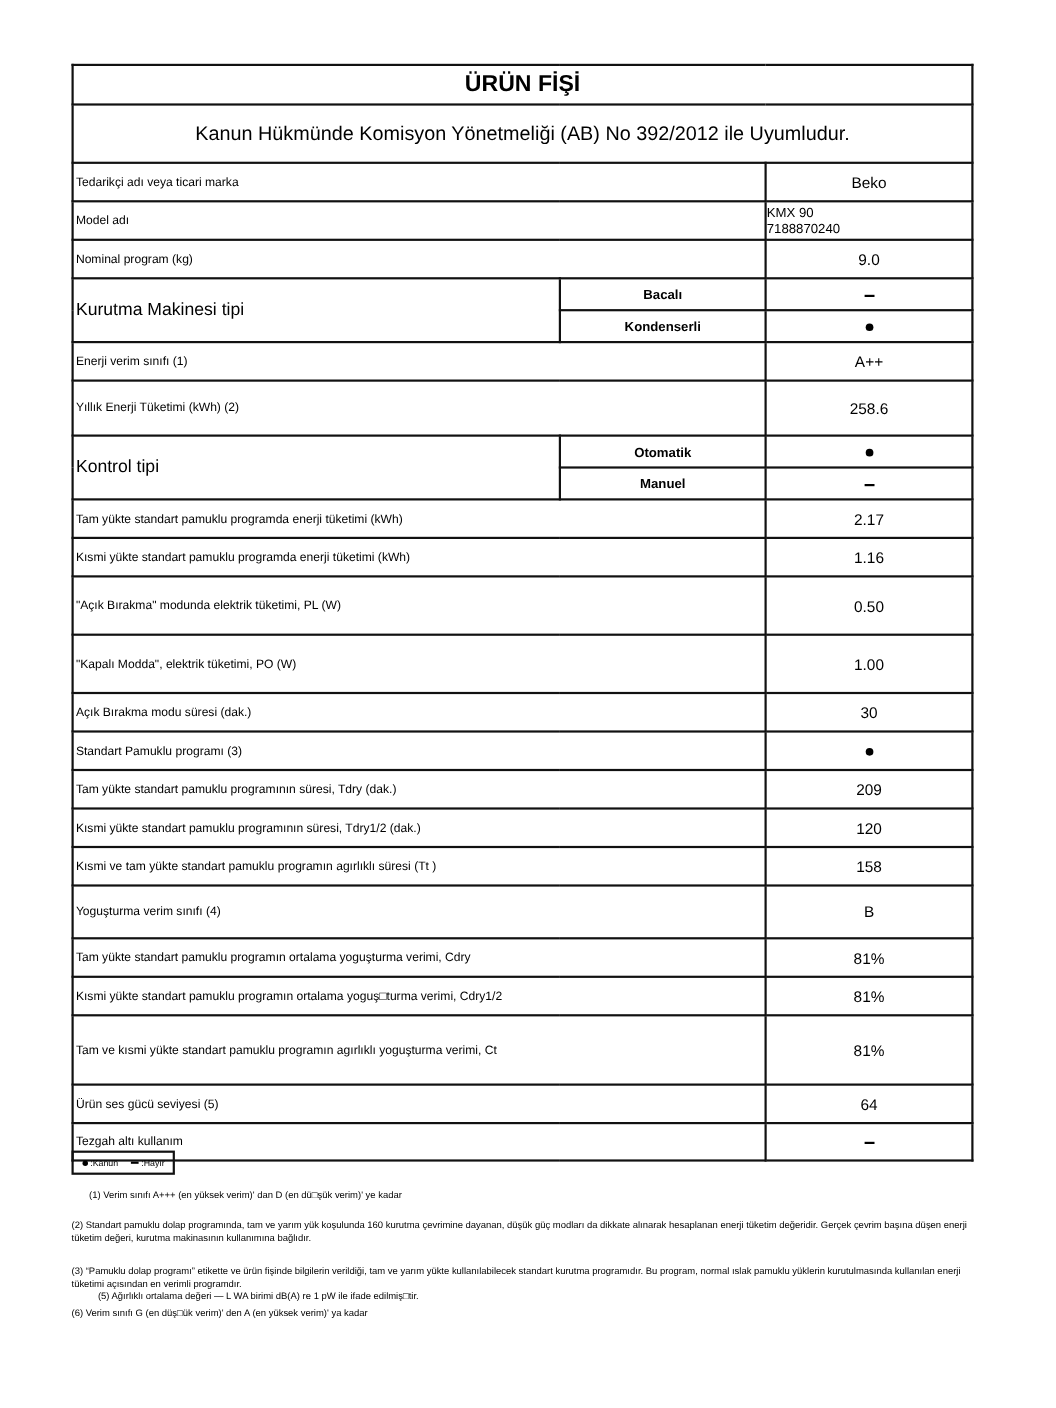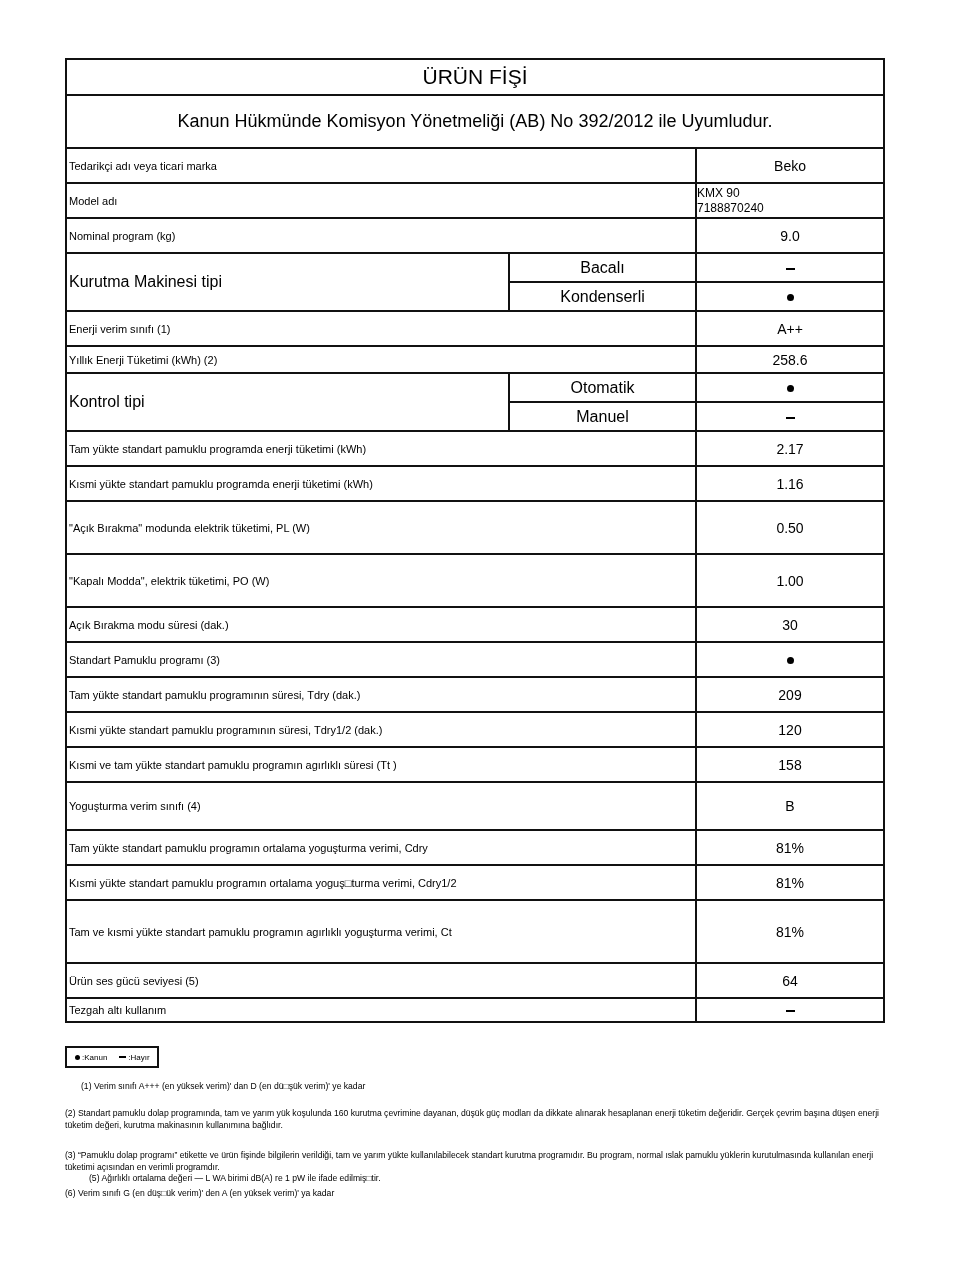--- a/index.html
+++ b/index.html
@@ -2,25 +2,25 @@
 <html><head>
 <meta charset="utf-8">
 <style>
   html, body { margin: 0; padding: 0; background: #ffffff; }
   body { width: 960px; height: 1280px; position: relative; font-family: "Liberation Sans", sans-serif; color: #000; }
 
   .sheet { position: absolute; left: 65px; top: 58px; width: 818px; }
 
   table.fiche { border-collapse: collapse; width: 818px; table-layout: fixed; }
   table.fiche td { border: 2px solid #111; padding: 0; vertical-align: middle; }
-  .title-cell { height: 34px; text-align: center; font-size: 21px; font-weight: normal; }
+  .title-cell { height: 34px; text-align: center; font-size: 21px; font-weight: bold; }
   .sub-cell { height: 51px; text-align: center; font-size: 18px; }
   .lbl { font-size: 11px; padding-left: 2px !important; text-align: left; }
   .lbl-big { font-size: 16px; padding-left: 2px !important; text-align: left; }
-  .sub { font-size: 16px; text-align: center; }
+  .sub { font-size: 12px; text-align: center; font-weight: bold; }
   .val { font-size: 14px; text-align: center; }
   .val-small { font-size: 12px; line-height: 15px; }
   .dot { display: inline-block; width: 7px; height: 7px; border-radius: 50%; background: #000; vertical-align: middle; }
   .dash { display: inline-block; width: 9px; height: 2px; background: #000; vertical-align: middle; }
 
   .legend { position: absolute; left: 65px; top: 1046px; width: 94px; height: 22px; border: 2px solid #111; font-size: 8px; display: flex; align-items: center; padding-left: 8px; box-sizing: border-box; }
   .legend .dot { width: 5px; height: 5px; margin-right: 2px; }
   .legend .dash { width: 7px; height: 2px; margin-left: 12px; margin-right: 2px; }
 
   .notes { position: absolute; left: 65px; width: 840px; font-size: 8.6px; line-height: 12px; }
@@ -71,21 +71,21 @@
     </tr>
     <tr style="height:29px">
       <td class="sub">Kondenserli</td>
       <td class="val"><span class="dot"></span></td>
     </tr>
 
     <tr style="height:35px">
       <td colspan="2" class="lbl">Enerji verim sınıfı (1)</td>
       <td class="val">A++</td>
     </tr>
-    <tr style="height:27px">
+    <tr style="height:50px">
       <td colspan="2" class="lbl">Yıllık Enerji Tüketimi (kWh) (2)</td>
       <td class="val">258.6</td>
     </tr>
 
     <tr style="height:29px">
       <td rowspan="2" class="lbl-big">Kontrol tipi</td>
       <td class="sub">Otomatik</td>
       <td class="val"><span class="dot"></span></td>
     </tr>
     <tr style="height:29px">
@@ -142,21 +142,21 @@
       <td class="val">81%</td>
     </tr>
     <tr style="height:63px">
       <td colspan="2" class="lbl">Tam ve kısmi yükte standart pamuklu programın agırlıklı yoguşturma verimi, Ct</td>
       <td class="val">81%</td>
     </tr>
     <tr style="height:35px">
       <td colspan="2" class="lbl">Ürün ses gücü seviyesi (5)</td>
       <td class="val">64</td>
     </tr>
-    <tr style="height:24px">
+    <tr style="height:34px">
       <td colspan="2" class="lbl">Tezgah altı kullanım</td>
       <td class="val"><span class="dash"></span></td>
     </tr>
   </tbody>
     </table>
 </div>
 
 <div class="legend">
   <span class="dot"></span>
   <span>:Kanun</span>

